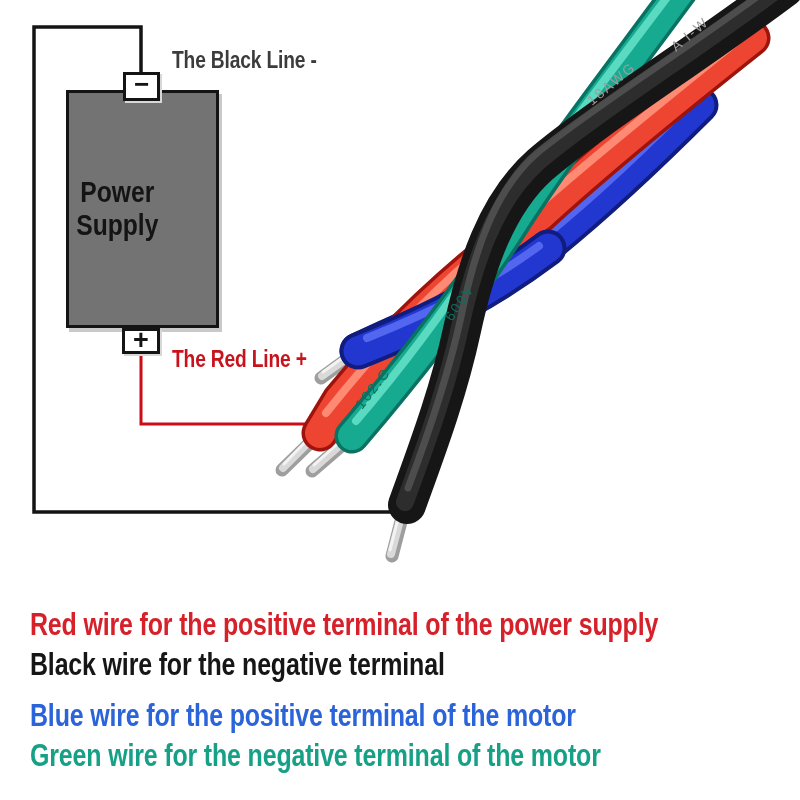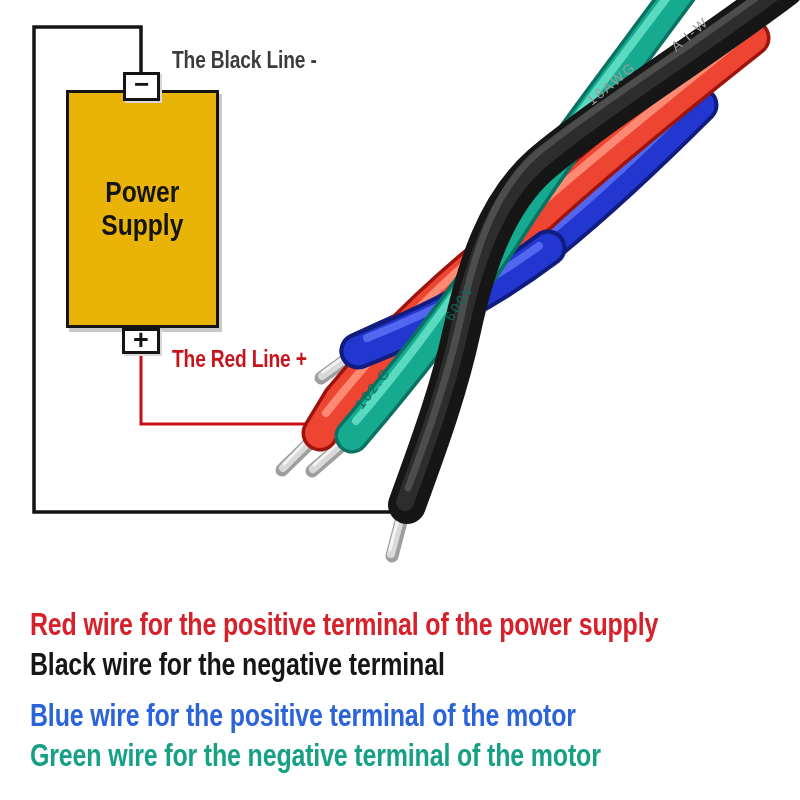--- a/index.html
+++ b/index.html
@@ -4,23 +4,23 @@
 <style>
   html,body{margin:0;padding:0;background:#fff;}
   #stage{
     position:relative;width:800px;height:800px;background:#ffffff;
     overflow:hidden;font-family:"Liberation Sans","DejaVu Sans",sans-serif;
   }
   #wire-svg{position:absolute;left:0;top:0;z-index:1;}
   
   .ps-box{
     position:absolute;left:66px;top:90px;width:147px;height:232px;
-    border:3px solid #141414;background:#eab308;z-index:2;
+    border:3px solid #141414;background:#737373;z-index:2;
     box-shadow:3px 4px 0 #c9c9c9;
-    display:flex;align-items:center;justify-content:center;text-align:center;
+    display:flex;align-items:center;text-align:center;
   }
   .ps-text{
     font-size:29px;font-weight:700;color:#141414;line-height:33px;
     transform:scaleX(.85);transform-origin:center center;white-space:nowrap;
   }
   .terminal{
     position:absolute;background:#ffffff;border:3px solid #141414;z-index:3;
     display:flex;align-items:center;justify-content:center;
     font-weight:700;color:#141414;box-shadow:2px 2px 0 #d8d8d8;
   }

